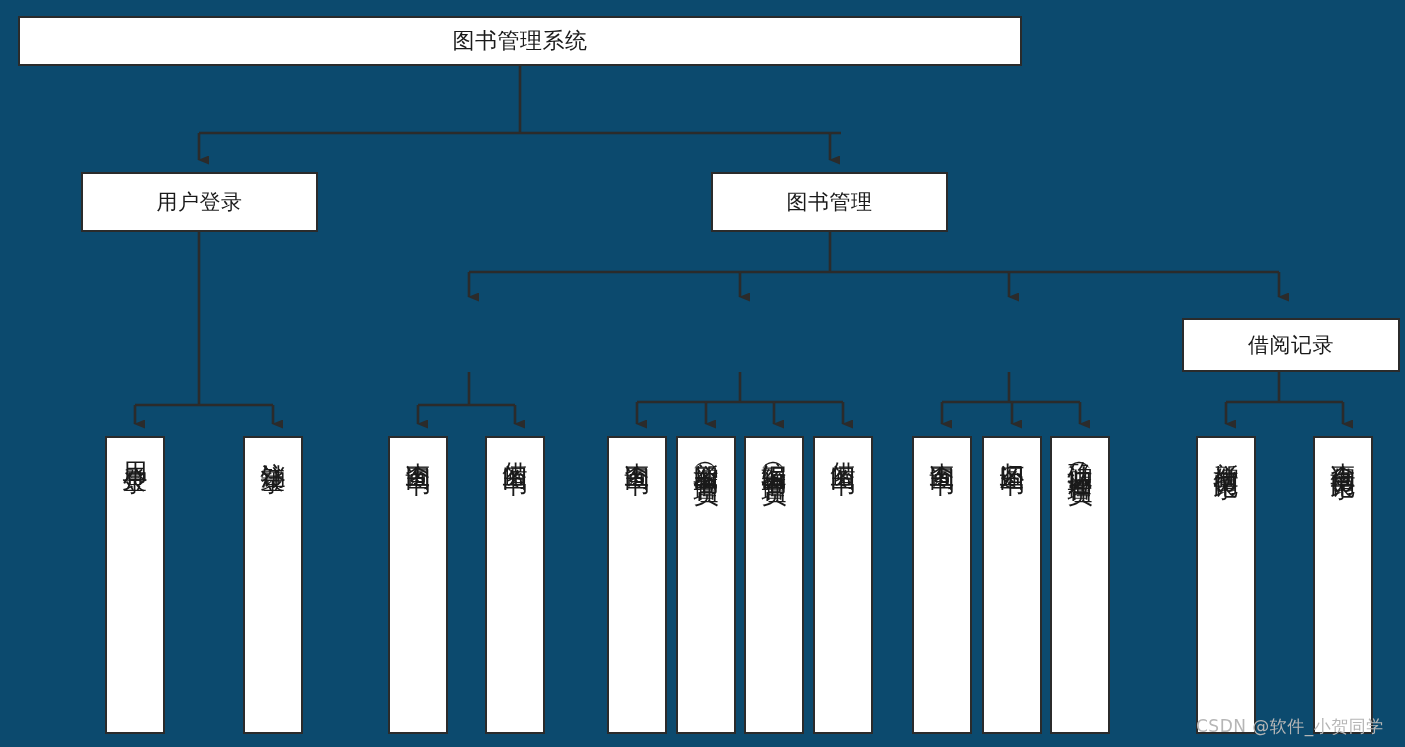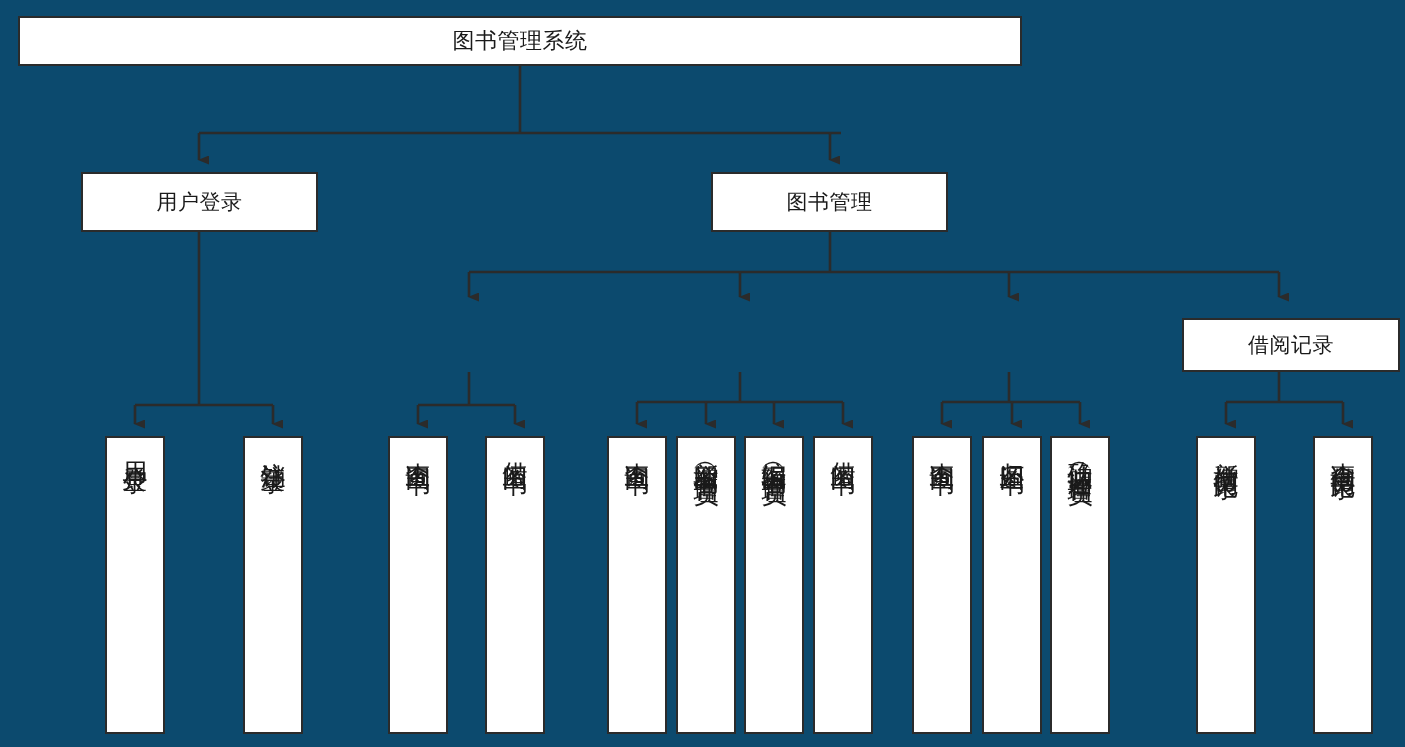--- a/index.html
+++ b/index.html
@@ -180,14 +180,15 @@
     <span class="node-label">确认归还（管理员）</span>
   </div>
 
   <div class="node vert" style="left:1196px; top:436px; width:60px; height:298px;">
     <span class="node-label">新增借阅记录</span>
   </div>
   <div class="node vert" style="left:1313px; top:436px; width:60px; height:298px;">
     <span class="node-label">查询借阅记录</span>
   </div>
 
+  <div class="watermark" style="left:1196px; top:715px;">CSDN @软件_小贺同学</div>
 
 </div>
 
 </body></html>

